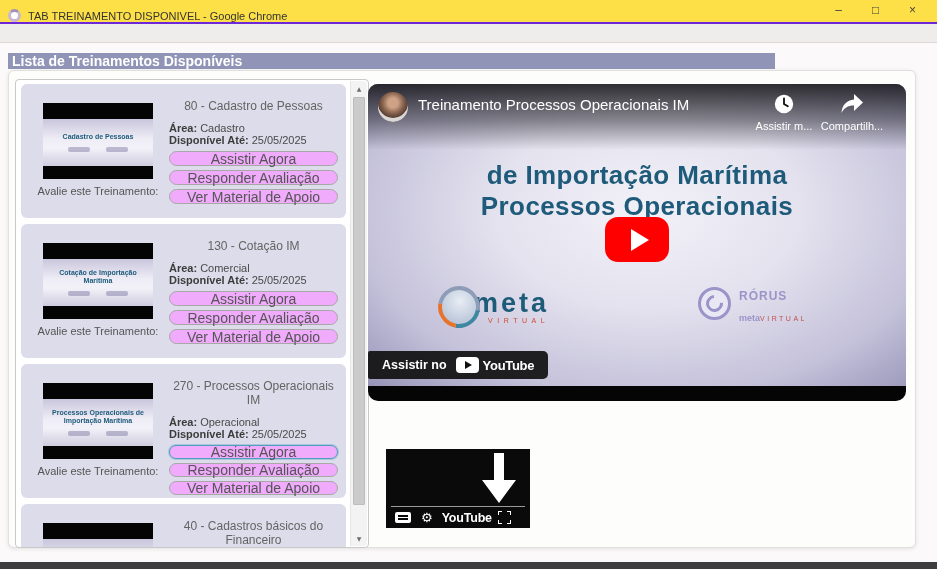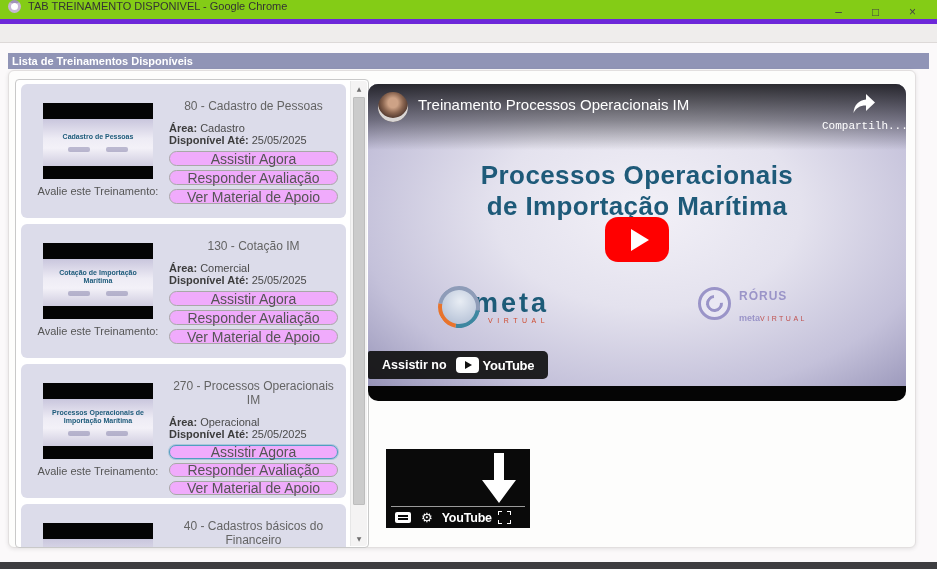--- a/index.html
+++ b/index.html
@@ -5,39 +5,39 @@
   * { box-sizing: border-box; }
   html,body { margin:0; padding:0; }
   body {
     width:937px; height:569px; position:relative; overflow:hidden;
     font-family:"Liberation Sans", sans-serif;
     background:#fbf9fa;
   }
 
   
   .titlebar {
-    height:24px; background:#84cc16; border-bottom:5px solid #6d28d9;
-    display:flex; align-items:flex-start; padding:0 6px 0 8px;
+    height:24px; background:#fde047; border-bottom:2px solid #6d28d9;
+    display:flex; align-items:flex-end; padding:0 6px 0 8px;
   }
   .app-icon {
     width:13px; height:13px; border-radius:50%;
     border:3px solid #c6b6d4; border-top-color:#a192ba;
     background:#fff; margin-right:7px; flex:none;
   }
   .win-title { font-size:11px; color:#333; flex:1; white-space:nowrap; }
   .win-controls { display:flex; }
   .winbtn { width:37px; text-align:center; font-size:12px; color:#444; line-height:24px; cursor:pointer; }
   .toolbar-strip { height:19px; background:#efedec; border-bottom:1px solid #ddd9d8; }
   .bottom-strip { position:absolute; left:0; bottom:0; width:937px; height:7px; background:#3d3d40; }
 
   
   .content { position:absolute; left:0; top:44px; right:0; bottom:0; }
   .section-header {
-    position:absolute; left:8px; top:9px; width:921px; height:16px;
-    background:#9094b6; color:#fff; font-size:11px; font-weight:bold;
+    position:absolute; left:8px; top:9px; width:767px; height:16px;
+    background:#9094b6; color:#fff; font-size:14px; font-weight:bold;
     line-height:16px; padding-left:4px;
   }
   .panel {
     position:absolute; left:8px; top:26px; width:908px; height:478px;
     background:#fdfdfc; border:1px solid #e2dfdf; border-radius:6px;
     box-shadow:0 1px 4px rgba(0,0,0,0.10);
   }
 
   
   .list {
@@ -108,21 +108,21 @@
     background:linear-gradient(180deg, rgba(8,8,10,0.82) 0%, rgba(18,18,24,0.45) 55%, rgba(18,18,24,0) 100%);
   }
   .avatar {
     position:absolute; left:10px; top:8px; width:30px; height:30px; border-radius:50%;
     background:radial-gradient(circle at 50% 36%, #cda286 20%, #8a6550 42%, #463028 68%, #241a15 100%);
     box-shadow:inset 0 -4px 0 rgba(245,245,245,0.85); cursor:pointer;
   }
   .vtitle { position:absolute; left:50px; top:12px; font-size:15px; color:#fff; white-space:nowrap; cursor:pointer; }
   .yt-action { position:absolute; top:9px; width:84px; text-align:center; color:#fff; cursor:pointer; }
   .yt-action.watch-later { right:80px; }
-  .yt-action.share { right:0px;font-family:Liberation Mono, monospace; }
+  .yt-action.share { right:12px; }
   .yt-action svg { display:block; margin:0 auto; }
   .yt-action .lbl { display:block; font-size:11px; margin-top:5px; color:#fff; }
 
   .slide-title {
     position:absolute; left:0; right:0; top:76px; text-align:center;
     font-size:26px; line-height:31px; font-weight:bold; color:#1e5a79; letter-spacing:0.4px;
   }
   .play-btn {
     position:absolute; left:50%; top:133px; transform:translateX(-50%);
     width:64px; height:45px; background:#f00; border-radius:13px;
@@ -314,22 +314,22 @@
       <div class="scrollbar">
         <div class="sb-arrow up">▲</div>
         <div class="sb-thumb"></div>
         <div class="sb-arrow down">▼</div>
       </div>
     </div>
 
     <div class="player">
       <div class="video-area">
         <div class="slide-title">
+          <div>de Importação Marítima</div>
           <div>Processos Operacionais</div>
-          <div>de Importação Marítima</div>
         </div>
 
         <div class="meta-logo">
           <span class="meta-swirl"></span>
           <span class="meta-text">
             <span class="meta-word">meta</span>
             <span class="meta-sub">VIRTUAL</span>
           </span>
         </div>
 
@@ -341,20 +341,27 @@
               <span class="rorus-sub-meta">meta</span><span class="rorus-sub-virtual">VIRTUAL</span>
             </span>
           </span>
         </div>
       </div>
 
       <div class="top-overlay"></div>
       <div class="avatar"></div>
       <div class="vtitle">Treinamento Processos Operacionais IM</div>
 
+      <div class="yt-action watch-later">
+        <svg width="22" height="22" viewBox="0 0 24 24">
+          <circle cx="12" cy="12" r="10" fill="#ffffff"></circle>
+          <path d="M12 6 v6 l4.2 2.5" stroke="#101010" stroke-width="2" fill="none" stroke-linecap="round"></path>
+        </svg>
+        <span class="lbl">Assistir m...</span>
+      </div>
       <div class="yt-action share">
         <svg width="24" height="22" viewBox="0 0 24 22">
           <path d="M14 1 L23 9.5 L14 18 V12.5 C7.5 12.5 4 15 1.5 20 C2 12 7 7 14 6.5 Z" fill="#ffffff"></path>
         </svg>
         <span class="lbl">Compartilh...</span>
       </div>
 
       <div class="play-btn">
         <span class="play-tri"></span>
       </div>

